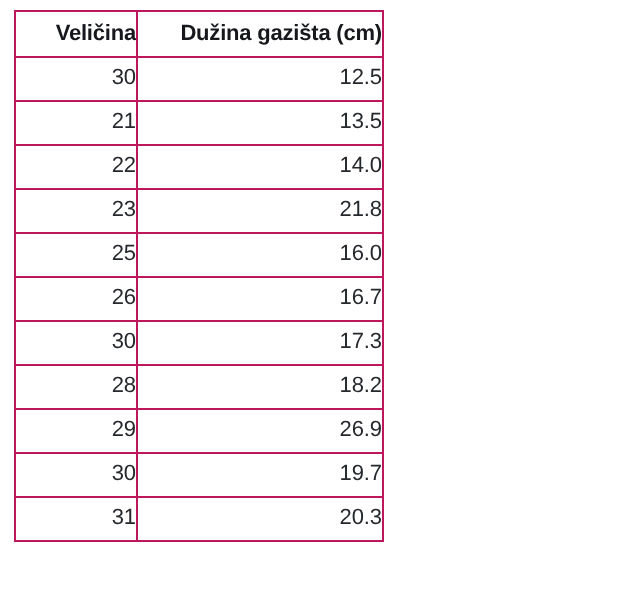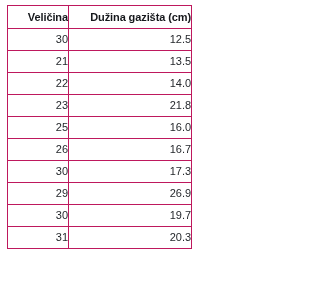--- a/index.html
+++ b/index.html
@@ -100,20 +100,24 @@
         </tr>
         <tr>
           <td class="size-cell">26</td>
           <td class="value-cell">16.7</td>
         </tr>
         <tr>
           <td class="size-cell">30</td>
           <td class="value-cell">17.3</td>
         </tr>
         <tr>
+          <td class="size-cell">28</td>
+          <td class="value-cell">18.2</td>
+        </tr>
+        <tr>
           <td class="size-cell">29</td>
           <td class="value-cell">26.9</td>
         </tr>
         <tr>
           <td class="size-cell">30</td>
           <td class="value-cell">19.7</td>
         </tr>
         <tr>
           <td class="size-cell">31</td>
           <td class="value-cell">20.3</td>

